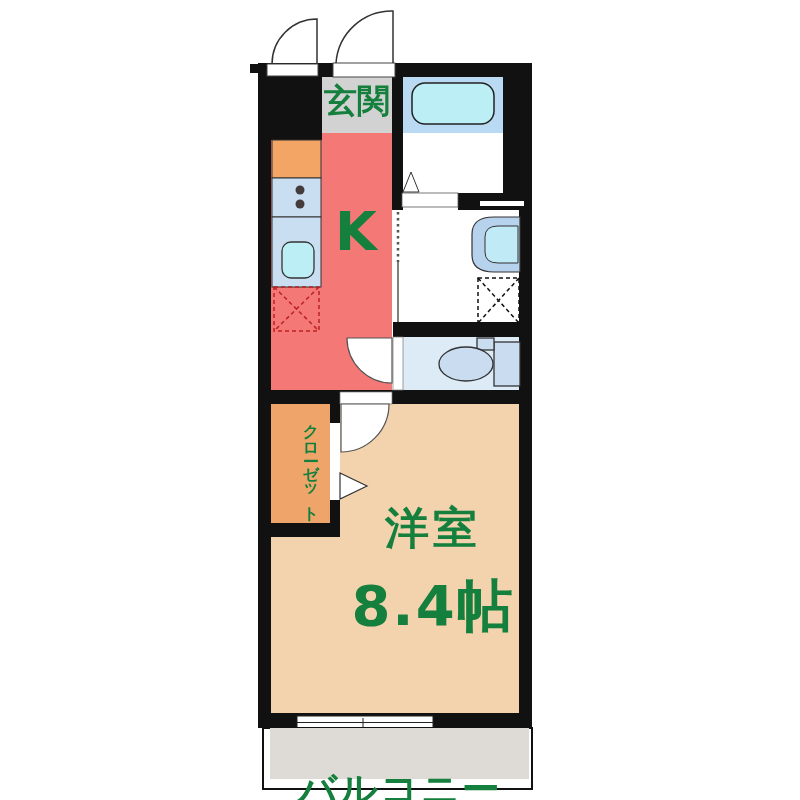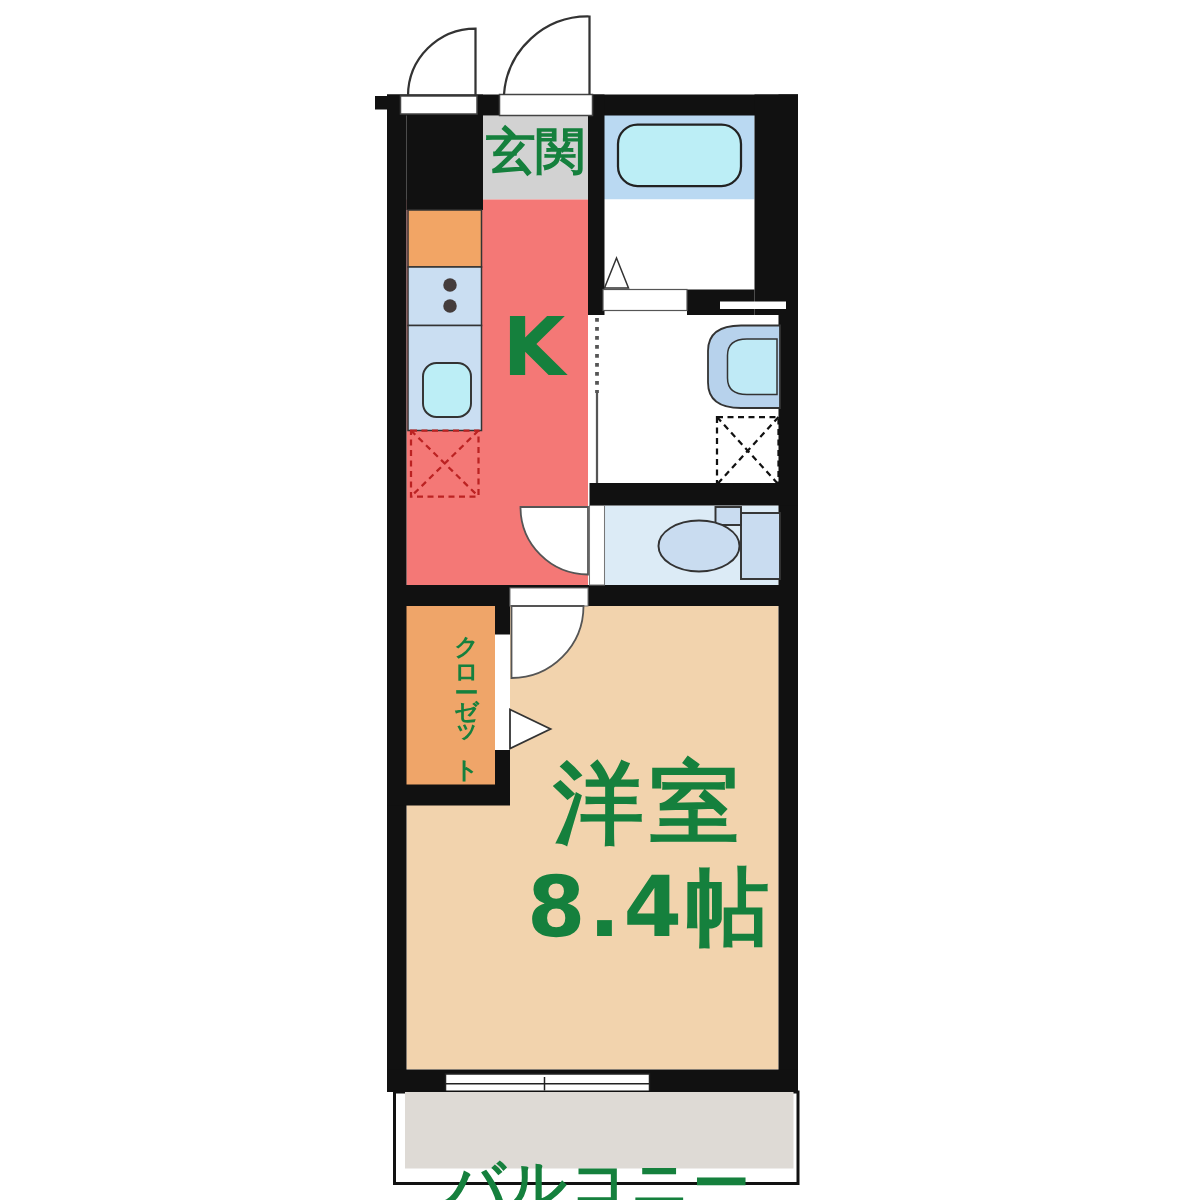--- a/index.html
+++ b/index.html
@@ -15,21 +15,21 @@
     position:absolute; color:#15803d; font-weight:900; text-align:center;
     line-height:1.05; white-space:nowrap;
   }
   .lbl-genkan  { left:320px; top:84px;  width:74px;  font-size:33px; }
   .lbl-k       { left:318px; top:204px; width:76px;  font-size:54px; }
   .lbl-closet  {
     left:283px; top:408px; width:36px; height:112px; font-size:16px;
     writing-mode:vertical-rl; text-orientation:upright; text-align:center;
     letter-spacing:2px; font-weight:700; white-space:normal;
   }
-  .lbl-room    { left:318px; top:505px; width:230px; font-size:60px; letter-spacing:4px; }
+  .lbl-room    { left:318px; top:505px; width:230px; font-size:44px; letter-spacing:4px; }
   .lbl-size    { left:318px; top:577px; width:230px; font-size:56px; letter-spacing:2px; }
   .lbl-balcony { left:270px; top:770px; width:260px; font-size:38px; letter-spacing:2px; }
 </style>
 </head>
 <body>
 
 <div class="plan">
 
   <svg width="800" height="800" viewBox="0 0 800 800">
 

